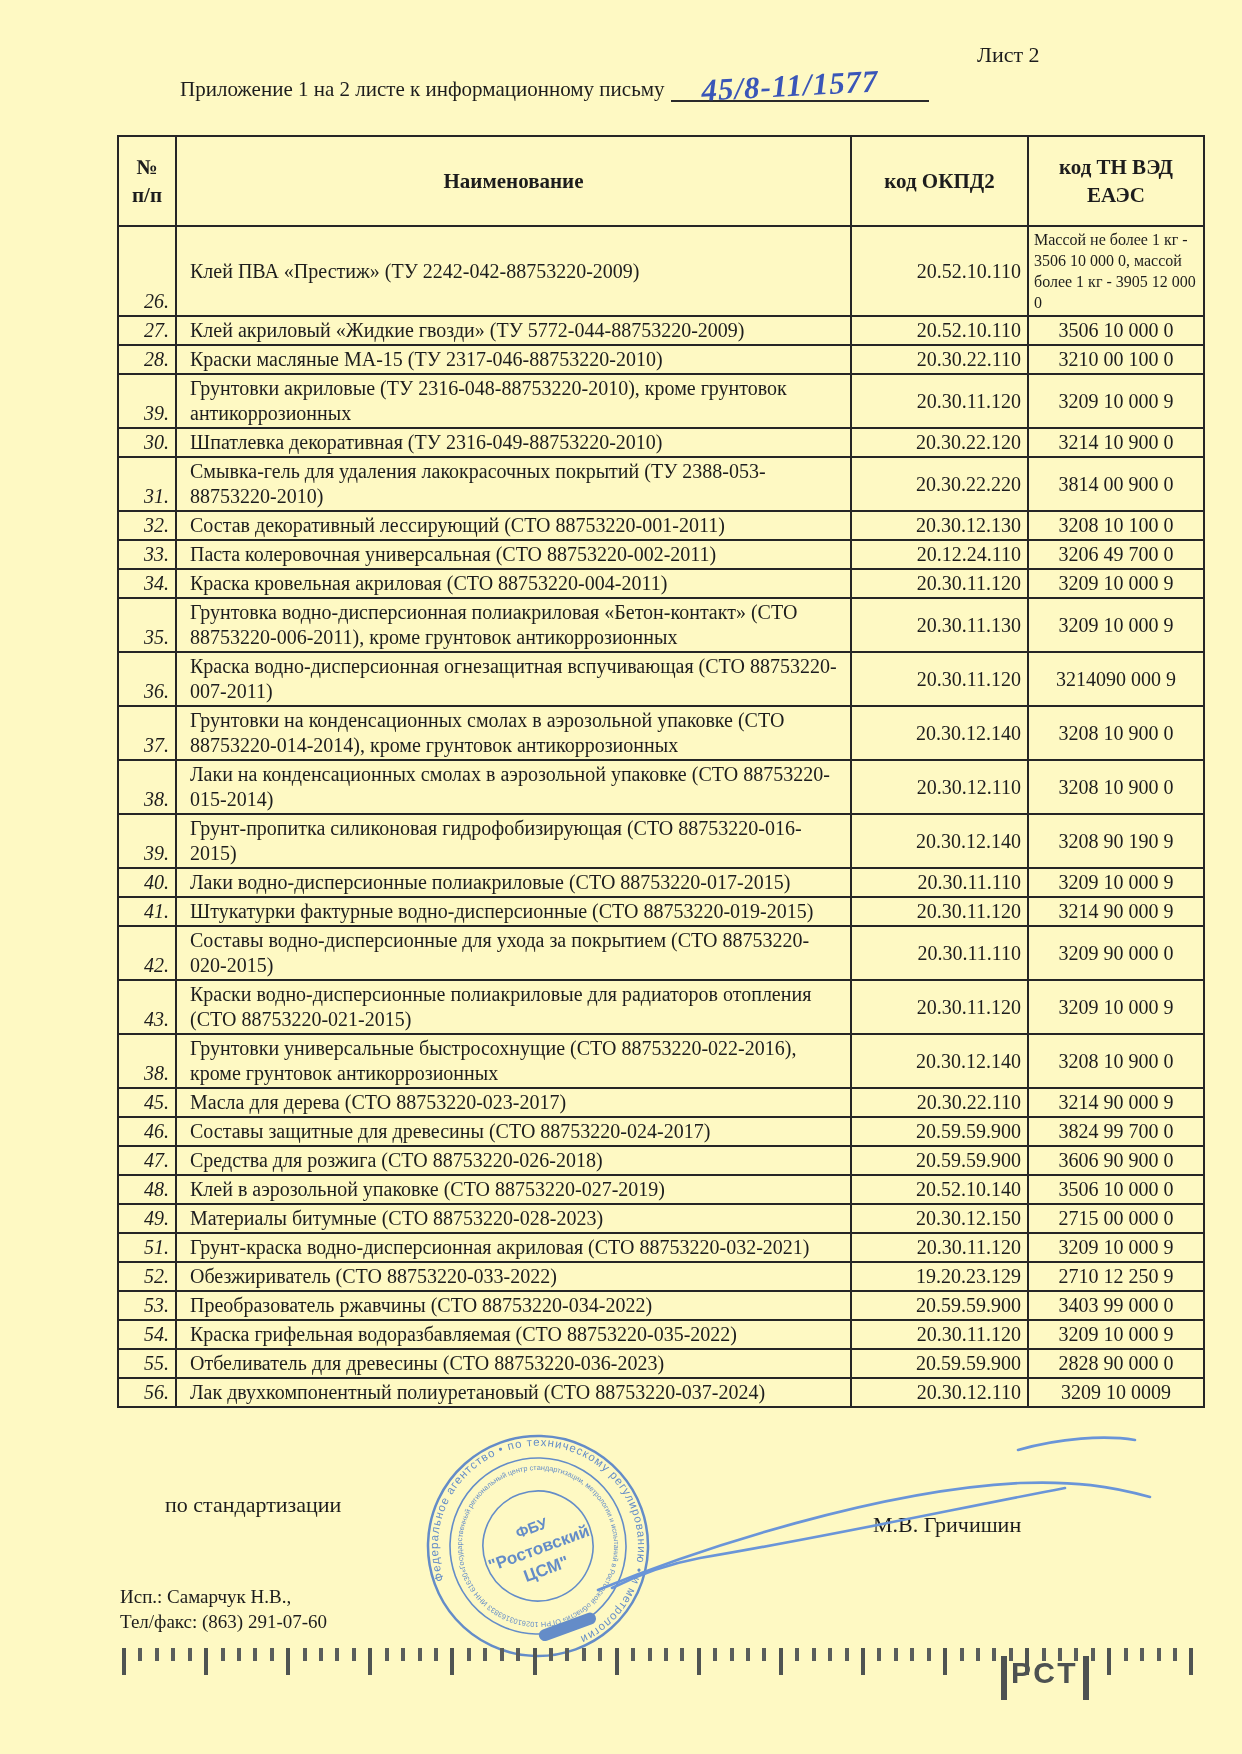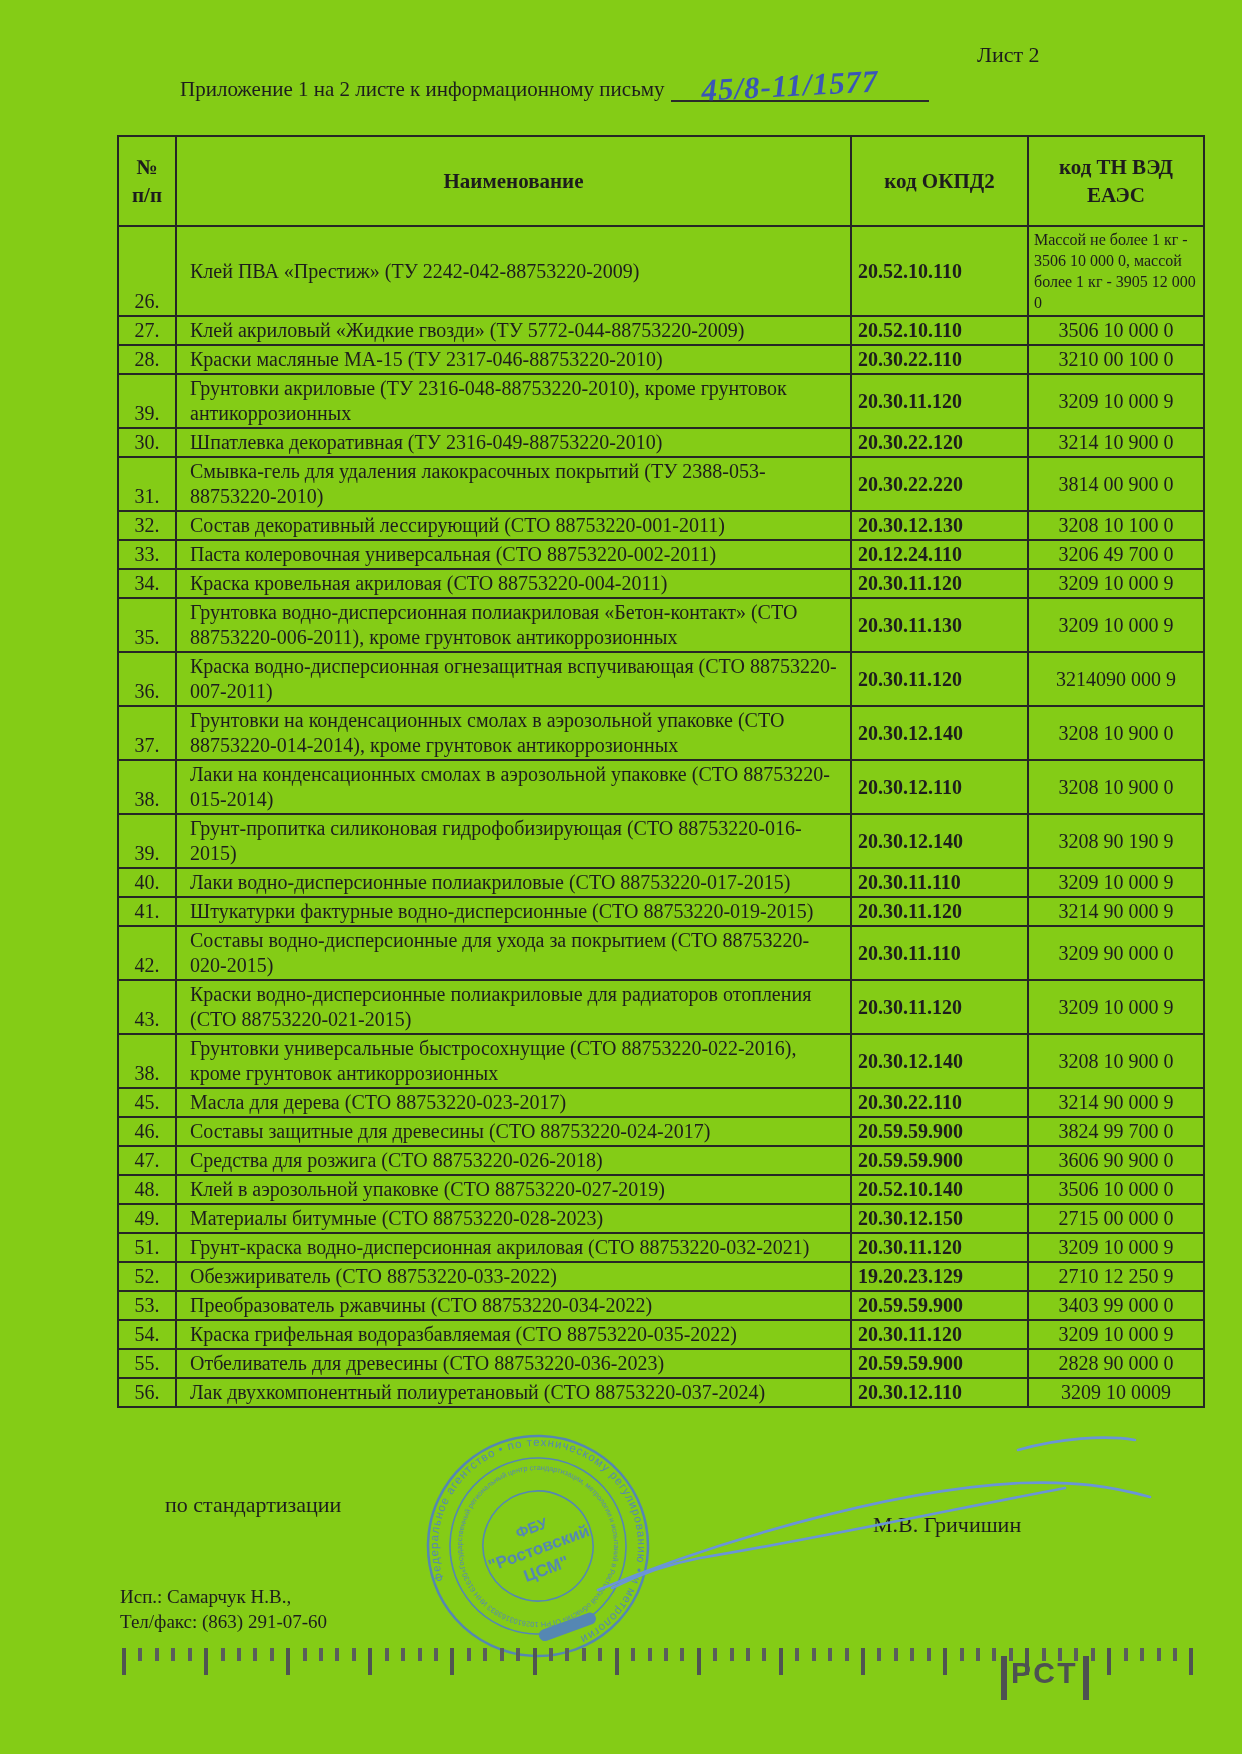--- a/index.html
+++ b/index.html
@@ -1,18 +1,18 @@
 <!DOCTYPE html>
 <html><head>
 <meta charset="utf-8">
 <style>
   html,body{margin:0;padding:0;background:#e8e8e6;}
   .page{
     position:relative; width:1242px; height:1754px; margin:0 auto;
-    background:#84cc16; overflow:hidden;
+    background:#fef9c3; overflow:hidden;
     font-family:"Liberation Serif", serif; color:#1d1d1d;
   }
   
   .sheet-label{position:absolute; top:42px; left:977px; font-size:22px;}
   .appendix-line{position:absolute; top:66px; left:180px; width:940px; font-size:21px; white-space:nowrap;}
   .hw-wrap{display:inline-block; vertical-align:bottom; border-bottom:2px solid #2a2a2a; width:258px; text-align:center; margin-left:6px; height:34px; position:relative;}
   .hw-number{
     position:absolute; left:0; right:20px; bottom:-4px;
     font-style:italic; font-weight:bold; font-size:31px; letter-spacing:1px;
     color:#3a56b8; transform:rotate(-3deg); white-space:nowrap;
@@ -21,23 +21,23 @@
   .doc-table{
     position:absolute; top:135px; left:117px; width:1086px;
     border-collapse:collapse; table-layout:fixed;
   }
   .doc-table col.c1{width:58px;} .doc-table col.c2{width:675px;}
   .doc-table col.c3{width:177px;} .doc-table col.c4{width:176px;}
   .doc-table th,.doc-table td{
     border:2px solid #262626; font-size:20px; line-height:25px; padding:1px 6px;
   }
   .doc-table th{font-weight:bold; font-size:21px; text-align:center; height:86px; line-height:28px;}
-  td.c-num{vertical-align:bottom; text-align:center; padding-left:6px;}
+  td.c-num{vertical-align:bottom; text-align:right; padding-left:6px;font-style:italic;}
   td.c-name{text-align:left; padding-left:13px; vertical-align:middle;}
-  td.c-okpd{text-align:left; vertical-align:middle;font-weight:bold;}
+  td.c-okpd{text-align:right; vertical-align:middle;}
   td.c-tnved{text-align:center; vertical-align:middle;}
   td.c-tnved.small{font-size:16px; line-height:21px; text-align:left; padding:2px 5px;}
   
   .signer-title{position:absolute; top:1488px; left:165px; font-size:22px; line-height:34px;}
   .signer-name{position:absolute; top:1512px; left:873px; font-size:22px;}
   .executor{position:absolute; top:1584px; left:120px; font-size:19px; line-height:25px;}
   
   .tick-line{
     position:absolute; top:1648px; left:122px; width:1072px; height:30px;
     display:flex; justify-content:space-between; align-items:flex-start;

